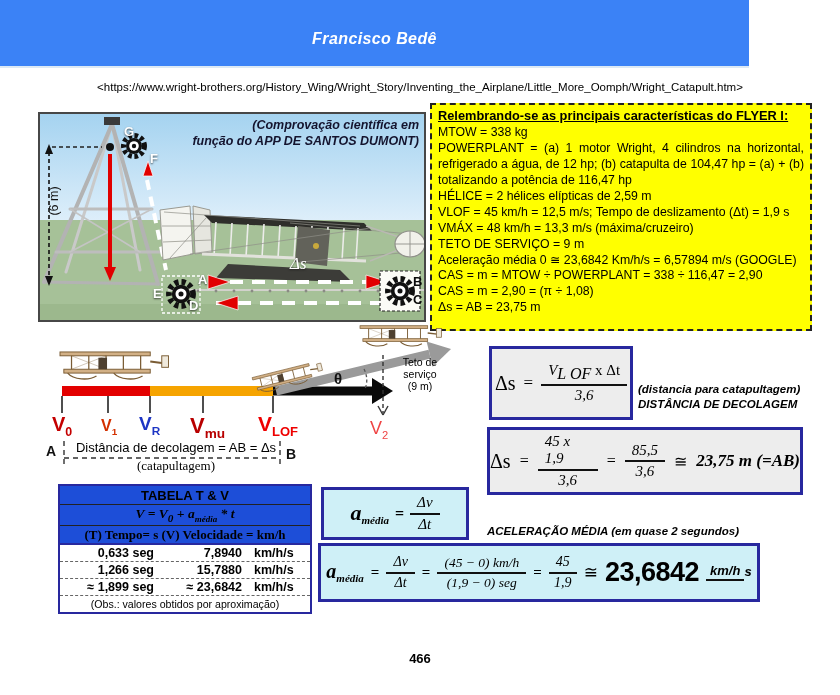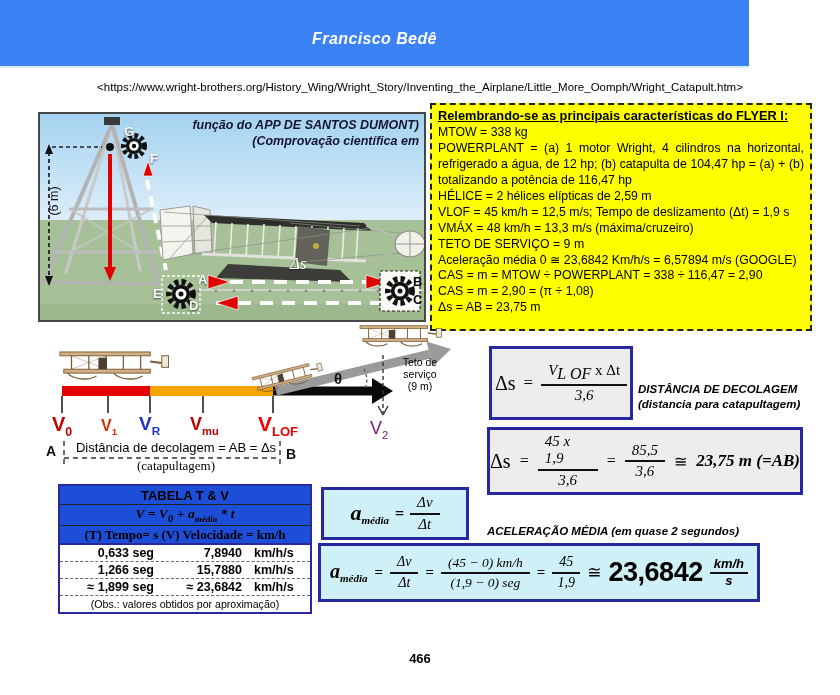--- a/index.html
+++ b/index.html
@@ -47,21 +47,21 @@
   .cyan{background:#cff0f7;}
   .mt{font-family:"Liberation Serif","DejaVu Serif",serif;}
   .frac{display:inline-flex;flex-direction:column;align-items:center;
         font-family:"Liberation Serif","DejaVu Serif",serif;font-style:italic;line-height:1.15;}
   .frac .n{padding:0 7px 1px 7px;border-bottom:2px solid #111;}
   .frac .d{padding-top:1px;}
   .sidelbl{position:absolute;font-weight:bold;font-style:italic;font-size:11.5px;line-height:1.3;white-space:nowrap;}
   .avar{font-family:"Liberation Serif","DejaVu Serif",serif;font-weight:bold;font-style:italic;}
   .asub{font-family:"Liberation Serif","DejaVu Serif",serif;font-weight:bold;font-style:italic;font-size:11px;}
   .bigres{font-weight:bold;font-size:27px;letter-spacing:-.5px;}
-  .ufrac{display:inline-flex;flex-direction:column;align-items:center;font-weight:bold;font-style:italic;
+  .ufrac{display:inline-flex;flex-direction:row;align-items:center;font-weight:bold;font-style:italic;
          font-size:13px;line-height:1.1;text-align:center;}
   .ufrac .n{padding:0 4px 1px 4px;border-bottom:2px solid #111;}
 
   
   .tv1{position:absolute;left:58px;top:484px;width:254px;border:2.5px solid #28289e;box-sizing:border-box;background:#1d4ed8;}
   .tv1 .r1{font-weight:bold;font-size:13px;text-align:center;padding:2px 0 1px 0;border-bottom:1.5px solid #222;}
   .tv1 .r2{font-family:"Liberation Serif","DejaVu Serif",serif;font-weight:bold;font-style:italic;font-size:13.5px;
            text-align:center;padding:1px 0;border-bottom:1.5px solid #222;}
   .tv1 .r3{font-family:"Liberation Serif","DejaVu Serif",serif;font-weight:bold;font-size:13px;text-align:center;padding:1px 0 2px 0;}
   .tv2{position:absolute;left:58px;top:543px;width:254px;border:2.5px solid #28289e;box-sizing:border-box;background:#fff;}
@@ -197,22 +197,22 @@
         <polygon points="198,182 198,196 176,189" fill="#e10000" stroke="#fff" stroke-width="0.7"></polygon>
       </g>
 
       <rect x="122" y="162" width="38" height="37" fill="none" stroke="#fff" stroke-width="1.3" stroke-dasharray="3 2"></rect>
       <use href="#gear" transform="translate(141,180) scale(1.15)"></use>
       <rect x="340" y="157" width="40" height="40" fill="#fbfbf6" stroke="#222" stroke-width="1.2" stroke-dasharray="3 2"></rect>
       <use href="#gear" transform="translate(360,177) scale(1.15)"></use>
     </svg>
 
     <div class="pic-cap">
+      <div>(Comprovação científica em</div>
       <div>função do APP DE SANTOS DUMONT)</div>
-      <div>(Comprovação científica em</div>
     </div>
     <span class="hlabel">(6 m)</span>
     <span class="plabel" style="left:84px;top:10px;">G</span>
     <span class="plabel" style="left:110px;top:37px;">F</span>
     <span class="plabel" style="left:158px;top:158px;">A</span>
     <span class="plabel dark" style="left:373px;top:160px;">B</span>
     <span class="plabel dark" style="left:373px;top:178px;">C</span>
     <span class="plabel" style="left:149px;top:184px;">D</span>
     <span class="plabel" style="left:113px;top:172px;">E</span>
     <span class="ds-pic">Δs</span>
@@ -290,23 +290,23 @@
       </g>
 
       <use href="#plane" transform="translate(30,26) scale(0.96)"></use>
       <use href="#plane" transform="translate(222,52) rotate(-14) scale(0.62)"></use>
       <use href="#plane" transform="translate(330,0) scale(0.72)"></use>
     </svg>
 
     <span class="vlbl" style="left:22px;top:89px;font-size:20px;color:#c40000;"><span>V</span><sub>0</sub></span>
     <span class="vlbl" style="left:71px;top:93px;font-size:16px;color:#d33000;"><span>V</span><sub>1</sub></span>
     <span class="vlbl" style="left:109px;top:89px;font-size:19px;color:#1d35c4;"><span>V</span><sub>R</sub></span>
-    <span class="vlbl" style="left:160px;top:90px;font-size:18px;color:#b80000;"><span>V</span><sub>mu</sub></span>
+    <span class="vlbl" style="left:160px;top:90px;font-size:22px;color:#b80000;"><span>V</span><sub>mu</sub></span>
     <span class="vlbl" style="left:228px;top:88px;font-size:21px;color:#ee0000;"><span>V</span><sub>LOF</sub></span>
-    <span class="vlbl" style="left:340px;top:94px;font-size:18px;color:#701a75;font-weight:normal;"><span>V</span><sub>2</sub></span>
+    <span class="vlbl" style="left:340px;top:94px;font-size:18px;color:#ef4444;font-weight:normal;"><span>V</span><sub>2</sub></span>
     <span class="vlbl" style="left:304px;top:46px;font-size:15px;color:#111;">θ</span>
     <div class="ceil">
       <div>Teto de</div>
         <div>serviço</div>
         <div>(9 m)</div>
     </div>
     <span class="vlbl" style="left:16px;top:119px;font-size:14px;color:#111;">A</span>
     <span class="vlbl" style="left:256px;top:122px;font-size:14px;color:#111;">B</span>
     <div class="abtxt">Distância de decolagem = AB = Δs</div>
     <div class="cata">(catapultagem)</div>
@@ -314,22 +314,22 @@
 
   <div class="fbox" style="left:489px;top:346px;width:144px;height:74px;gap:8px;">
     <span class="mt" style="font-size:20px;">Δs</span>
     <span class="mt" style="font-size:17px;">=</span>
     <span class="frac" style="font-size:15px;">
       <span class="n"><i>V</i><sub style="font-size:16px;">L OF</sub><span style="font-style:normal;"> x Δt</span></span>
       <span class="d">3,6</span>
     </span>
   </div>
   <div class="sidelbl" style="left:638px;top:382px;">
-    <div>DISTÂNCIA DE DECOLAGEM</div>
-      <div>(distancia para catapultagem)</div>
+    <div>(distancia para catapultagem)</div>
+      <div>DISTÂNCIA DE DECOLAGEM</div>
   </div>
 
   <div class="fbox" style="left:487px;top:427px;width:316px;height:68px;gap:9px;">
     <span class="mt" style="font-size:20px;">Δs</span>
     <span class="mt" style="font-size:16px;">=</span>
     <span class="frac" style="font-size:15px;">
       <span class="n">45 x 1,9</span>
       <span class="d">3,6</span>
     </span>
     <span class="mt" style="font-size:16px;">=</span>

